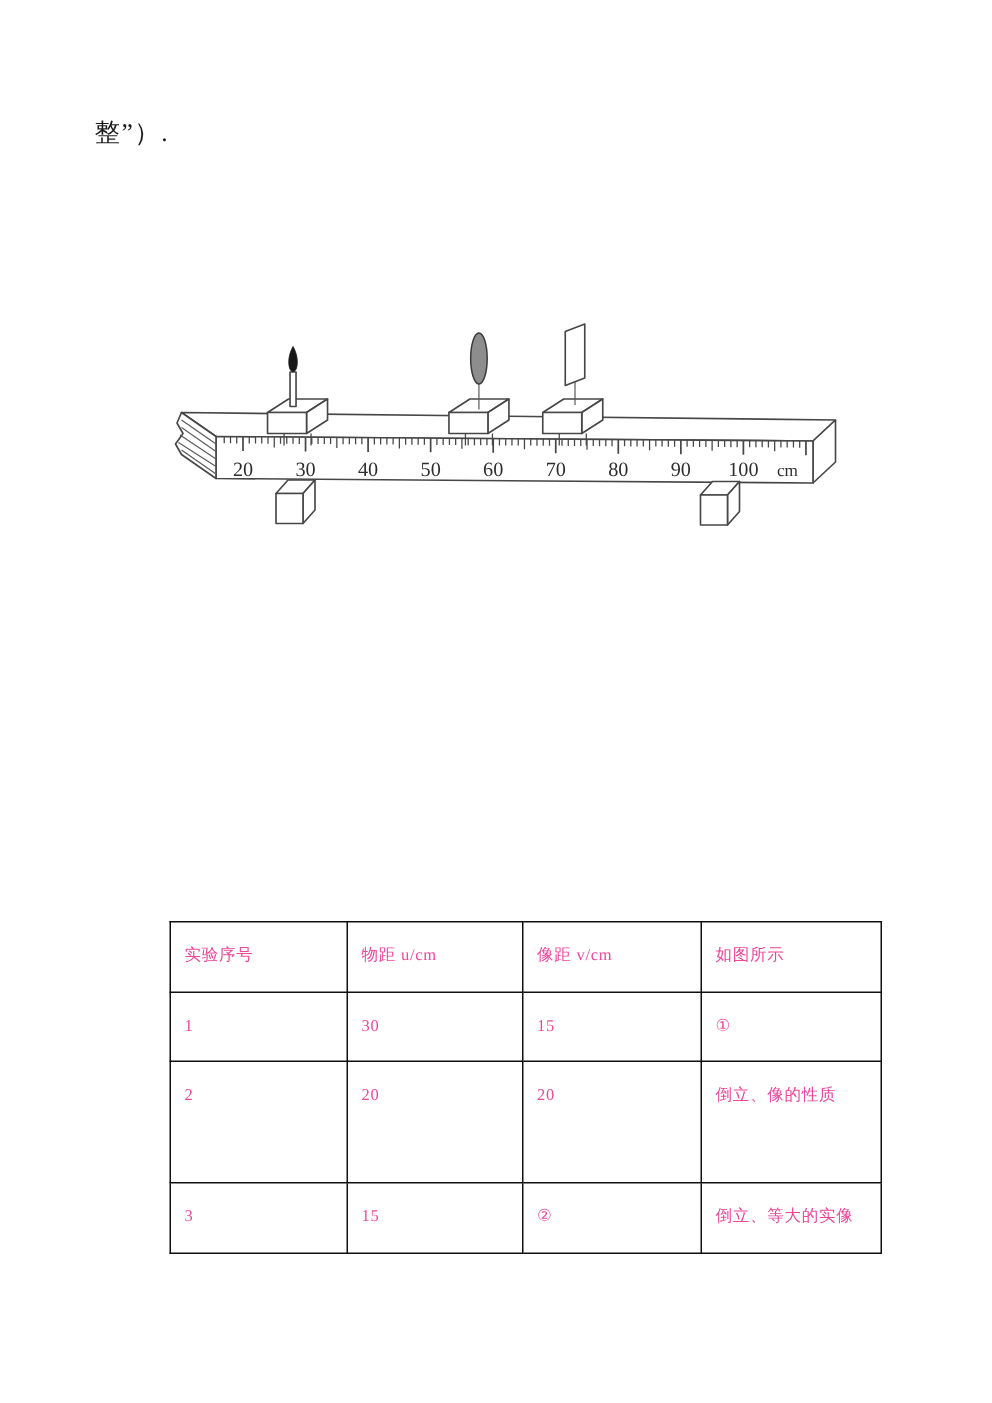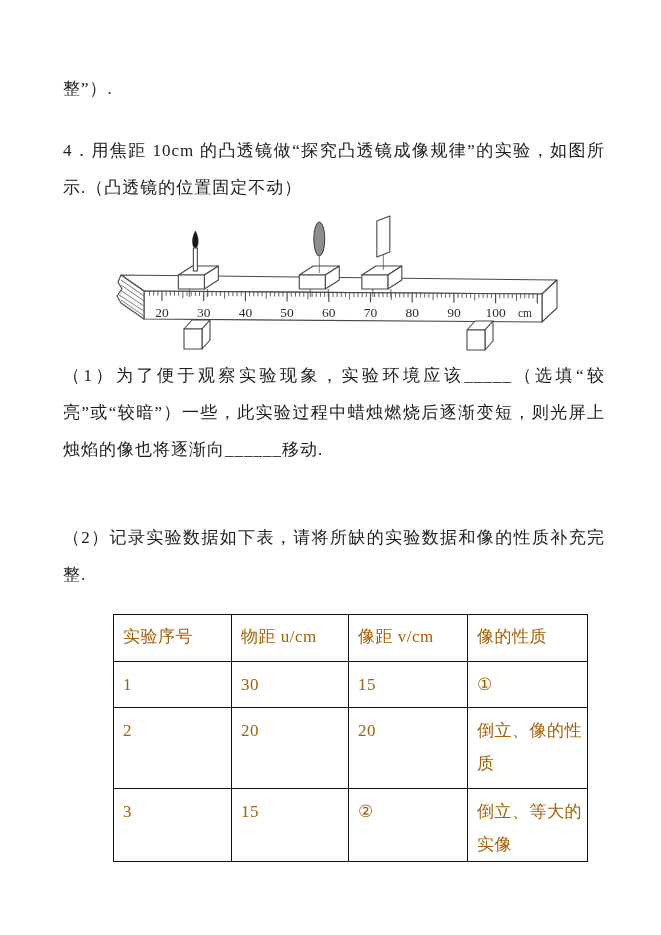--- a/index.html
+++ b/index.html
@@ -31,21 +31,21 @@
   .thin{stroke:#5a5a5a;stroke-width:0.8;fill:none;}
   .tick{stroke:#474747;stroke-width:0.85;fill:none;}
   .tick.major{stroke-width:1.15;}
   .ruler-num{font-family:"Liberation Serif","DejaVu Serif",serif;font-size:13.5px;fill:#2e2e2e;text-anchor:middle;}
   .ruler-unit{font-family:"Liberation Serif","DejaVu Serif",serif;font-size:11.5px;fill:#2e2e2e;text-anchor:middle;}
 
   
   #exp-table{
     position:absolute;left:113px;top:614px;
     border-collapse:collapse;table-layout:fixed;width:474px;
-    font-size:17px;letter-spacing:0.5px;color:#a16207;font-family:Liberation Serif, serif;
+    font-size:11px;letter-spacing:0.5px;color:#ec4899;font-family:Liberation Serif, serif;
   }
   #exp-table th,#exp-table td{
     border:1.5px solid #101010;
     vertical-align:top;text-align:left;
     font-weight:normal;
     padding:6px 3px 0 9px;
     line-height:33px;
     overflow:hidden;
   }
   #exp-table th{line-height:30px;padding-top:7px;}
@@ -54,21 +54,20 @@
   tr.r-2{height:81px;}
   tr.r-3{height:47px;}
 </style>
 </head>
 <body>
 
 <div class="page">
 
   <div class="para" id="para-prev">整”）.</div>
 
-  <div class="para" id="para-q4">4．用焦距 10cm 的凸透镜做“探究凸透镜成像规律”的实验，如图所示.（凸透镜的位置固定不动）</div>
 
   <svg id="bench-figure" viewBox="0 0 465 160" xmlns="http://www.w3.org/2000/svg">
 
     <g>
 
       <polygon class="stroke" points="17,72 453,77 438,91 40,88"></polygon>
 
       <polygon class="stroke" points="453,77 438,91 438,119 453,105"></polygon>
 
       <polygon class="stroke" points="40,88 438,91 438,119 40,116"></polygon>
@@ -228,37 +227,35 @@
         <text x="183.1" y="114" class="ruler-num">50</text>
         <text x="224.8" y="114" class="ruler-num">60</text>
         <text x="266.5" y="114" class="ruler-num">70</text>
         <text x="308.2" y="114" class="ruler-num">80</text>
         <text x="349.9" y="114" class="ruler-num">90</text>
         <text x="391.6" y="114" class="ruler-num">100</text>
       </g>
     <text id="ruler-unit" class="ruler-unit" x="421" y="114">cm</text>
   </svg>
 
-  <div class="para" id="para-p1">（1）为了便于观察实验现象，实验环境应该_____（选填“较亮”或“较暗”）一些，此实验过程中蜡烛燃烧后逐渐变短，则光屏上烛焰的像也将逐渐向______移动.</div>
-
-  <div class="para" id="para-p2">（2）记录实验数据如下表，请将所缺的实验数据和像的性质补充完整.</div>
+
 
   <table id="exp-table">
     <colgroup>
       <col style="width:118px">
         <col style="width:117px">
         <col style="width:119px">
         <col style="width:120px">
     </colgroup>
     <tbody>
         <tr class="r-head">
       <th>实验序号</th>
       <th>物距 u/cm</th>
       <th>像距 v/cm</th>
-      <th>像的性质</th>
+      <th>如图所示</th>
     </tr>
     <tr class="r-1">
       <td>1</td>
       <td>30</td>
       <td>15</td>
       <td>①</td>
     </tr>
     <tr class="r-2">
       <td>2</td>
       <td>20</td>

